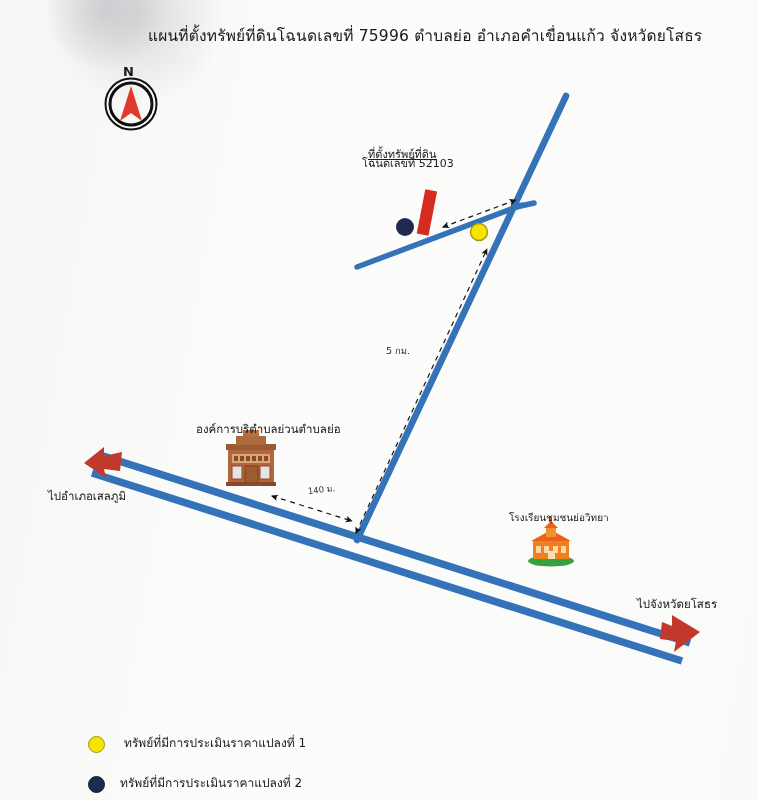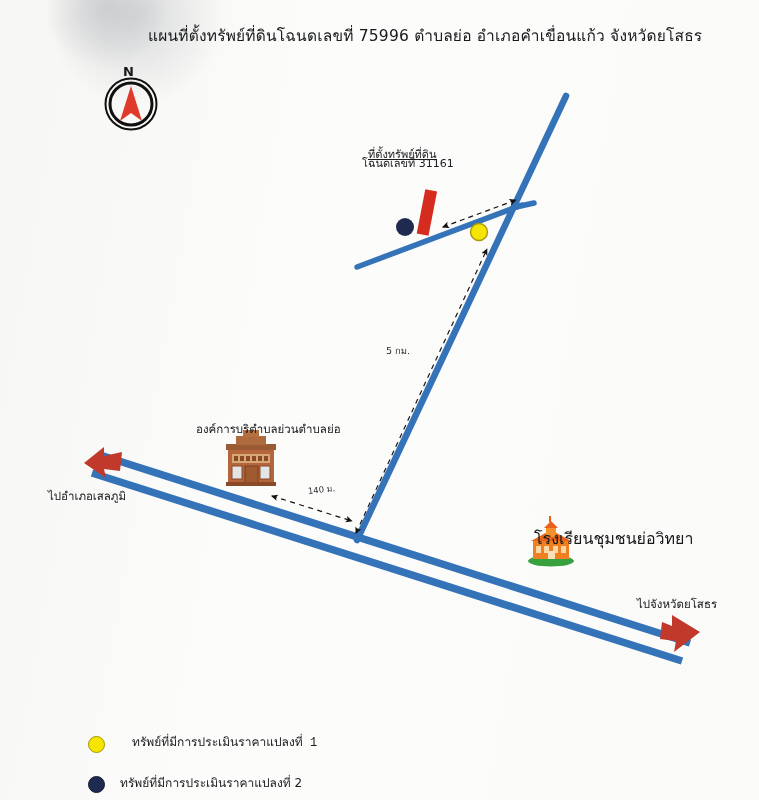--- a/index.html
+++ b/index.html
@@ -58,24 +58,23 @@
     top: 157px;
     font-size: 11px;
     color: #1a1c20;
   }
   #sao-label {
     left: 196px;
     top: 422px;
     font-size: 11.5px;
   }
   #school-label {
-    left: 534px;
+    left: 509px;
     top: 511px;
-    font-size: 16px;
-    margin-top: 17px;
+    font-size: 10px;
   }
   #left-direction-label {
     left: 48px;
     top: 489px;
     font-size: 11.5px;
     text-align: right;
   }
   #right-direction-label {
     left: 637px;
     top: 597px;
@@ -99,21 +98,21 @@
     left: 123px;
     top: 63px;
     font-size: 13px;
     font-weight: bold;
     color: #17181b;
   }
   .legend-text {
     font-size: 12px;
     color: #17191d;
   }
-  #legend-row-1 { left: 132px; top: 735px; font-family: Liberation Mono, monospace; }
+  #legend-row-1 { left: 124px; top: 735px; }
   #legend-row-2 { left: 120px; top: 775px; }
   .legend-swatch {
     position: absolute;
     width: 15px;
     height: 15px;
     border-radius: 50%;
   }
   #legend-swatch-1 {
     left: 88px;
     top: 736px;
@@ -219,21 +218,21 @@
       <rect x="548" y="551" width="7" height="8" fill="#fbe0b6"></rect>
     </g>
 
   </svg>
 
   <div class="label" id="map-title">แผนที่ตั้งทรัพย์ที่ดินโฉนดเลขที่ 75996 ตำบลย่อ อำเภอคำเขื่อนแก้ว จังหวัดยโสธร</div>
 
   <div class="label" id="compass-n-label">N</div>
 
   <div class="label" id="parcel-title-label">ที่ตั้งทรัพย์ที่ดิน</div>
-  <div class="label" id="parcel-deed-label">โฉนดเลขที่  31161</div>
+  <div class="label" id="parcel-deed-label">โฉนดเลขที่  52103</div>
 
   <div class="label" id="sao-label">องค์การบริตำบลย่วนตำบลย่อ</div>
 
   <div class="label" id="school-label">โรงเรียนชุมชนย่อวิทยา</div>
 
   <div class="label" id="left-direction-label">ไปอำเภอเสลภูมิ</div>
 
   <div class="label" id="right-direction-label">ไปจังหวัดยโสธร</div>
 
   <div class="label" id="dist-3km-label">5 กม.</div>

